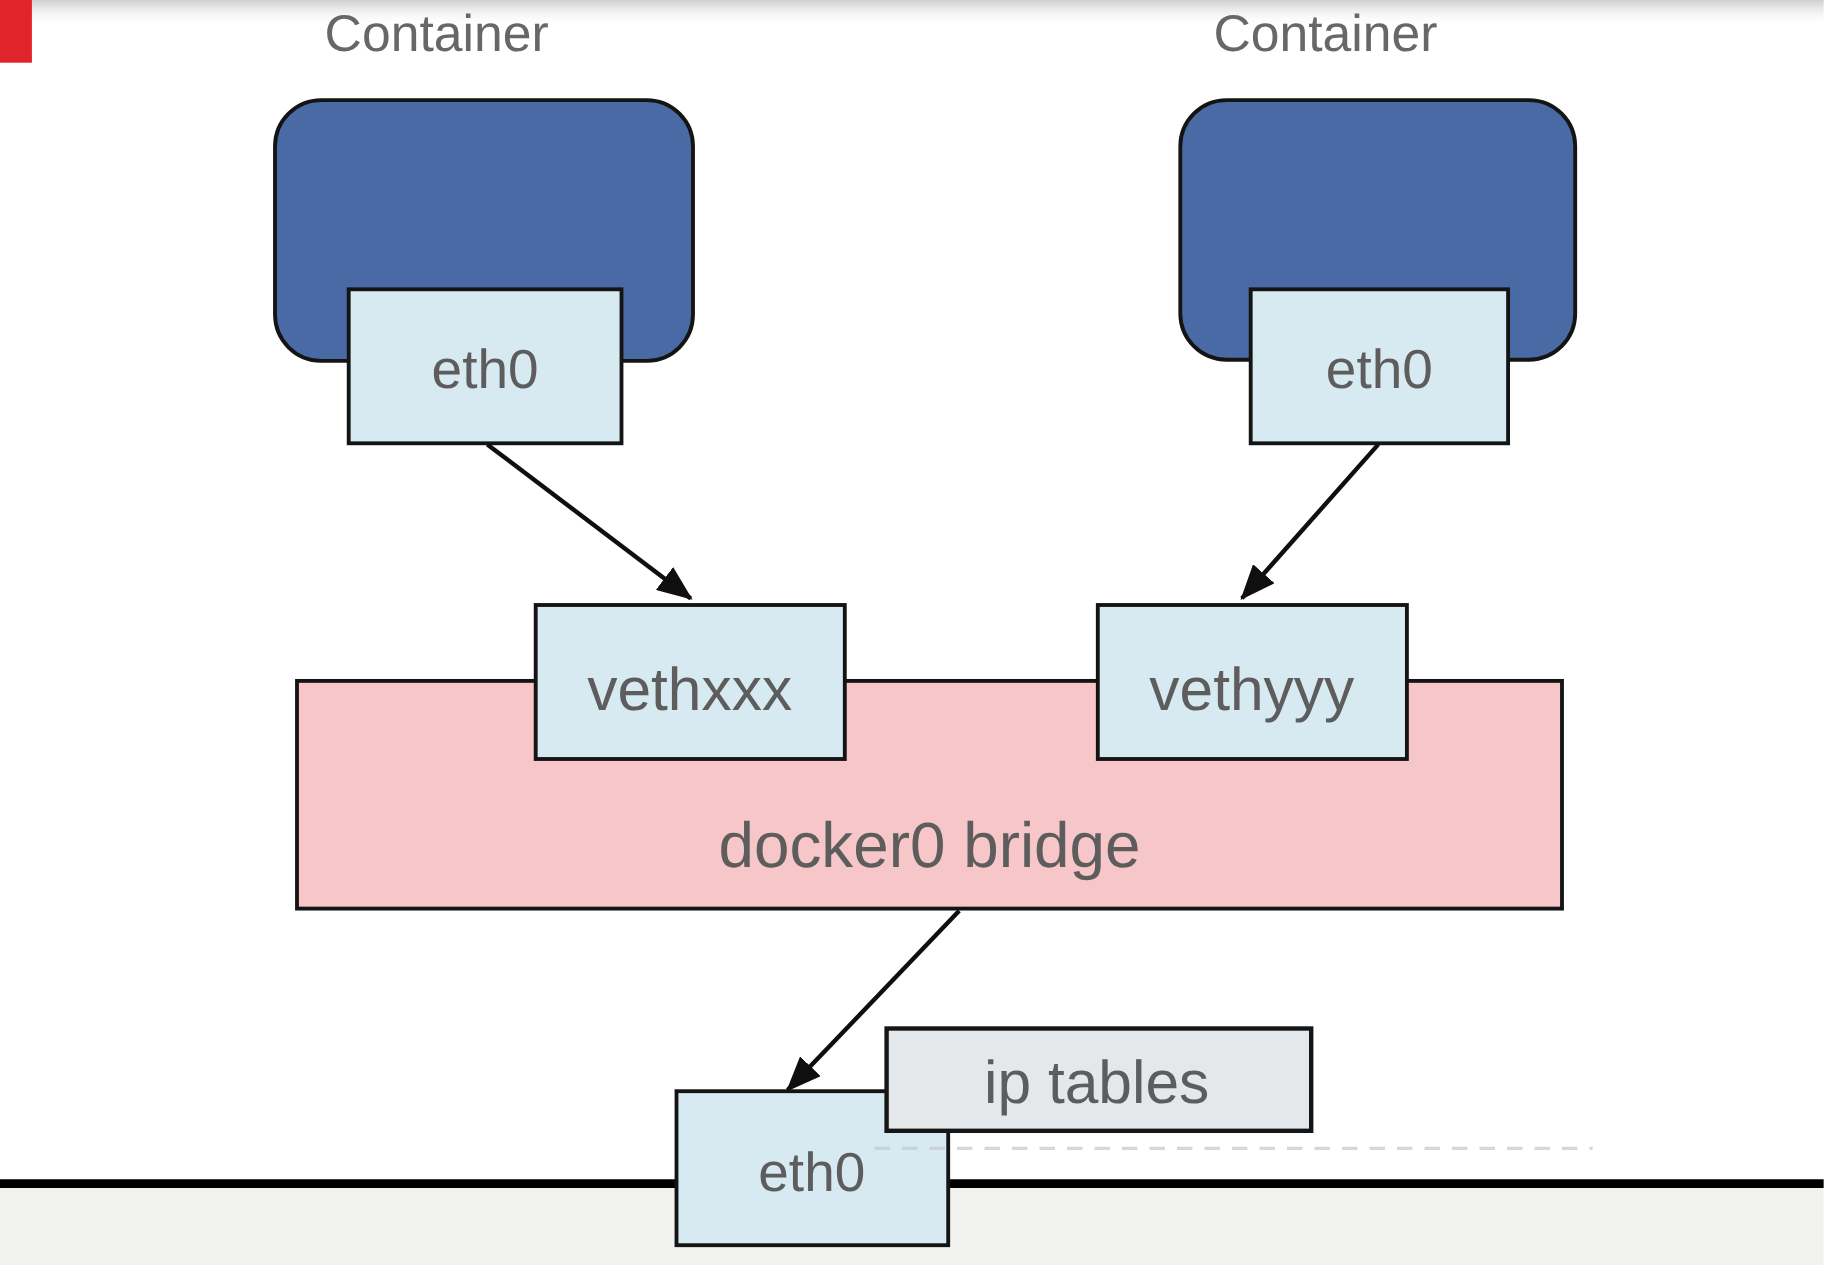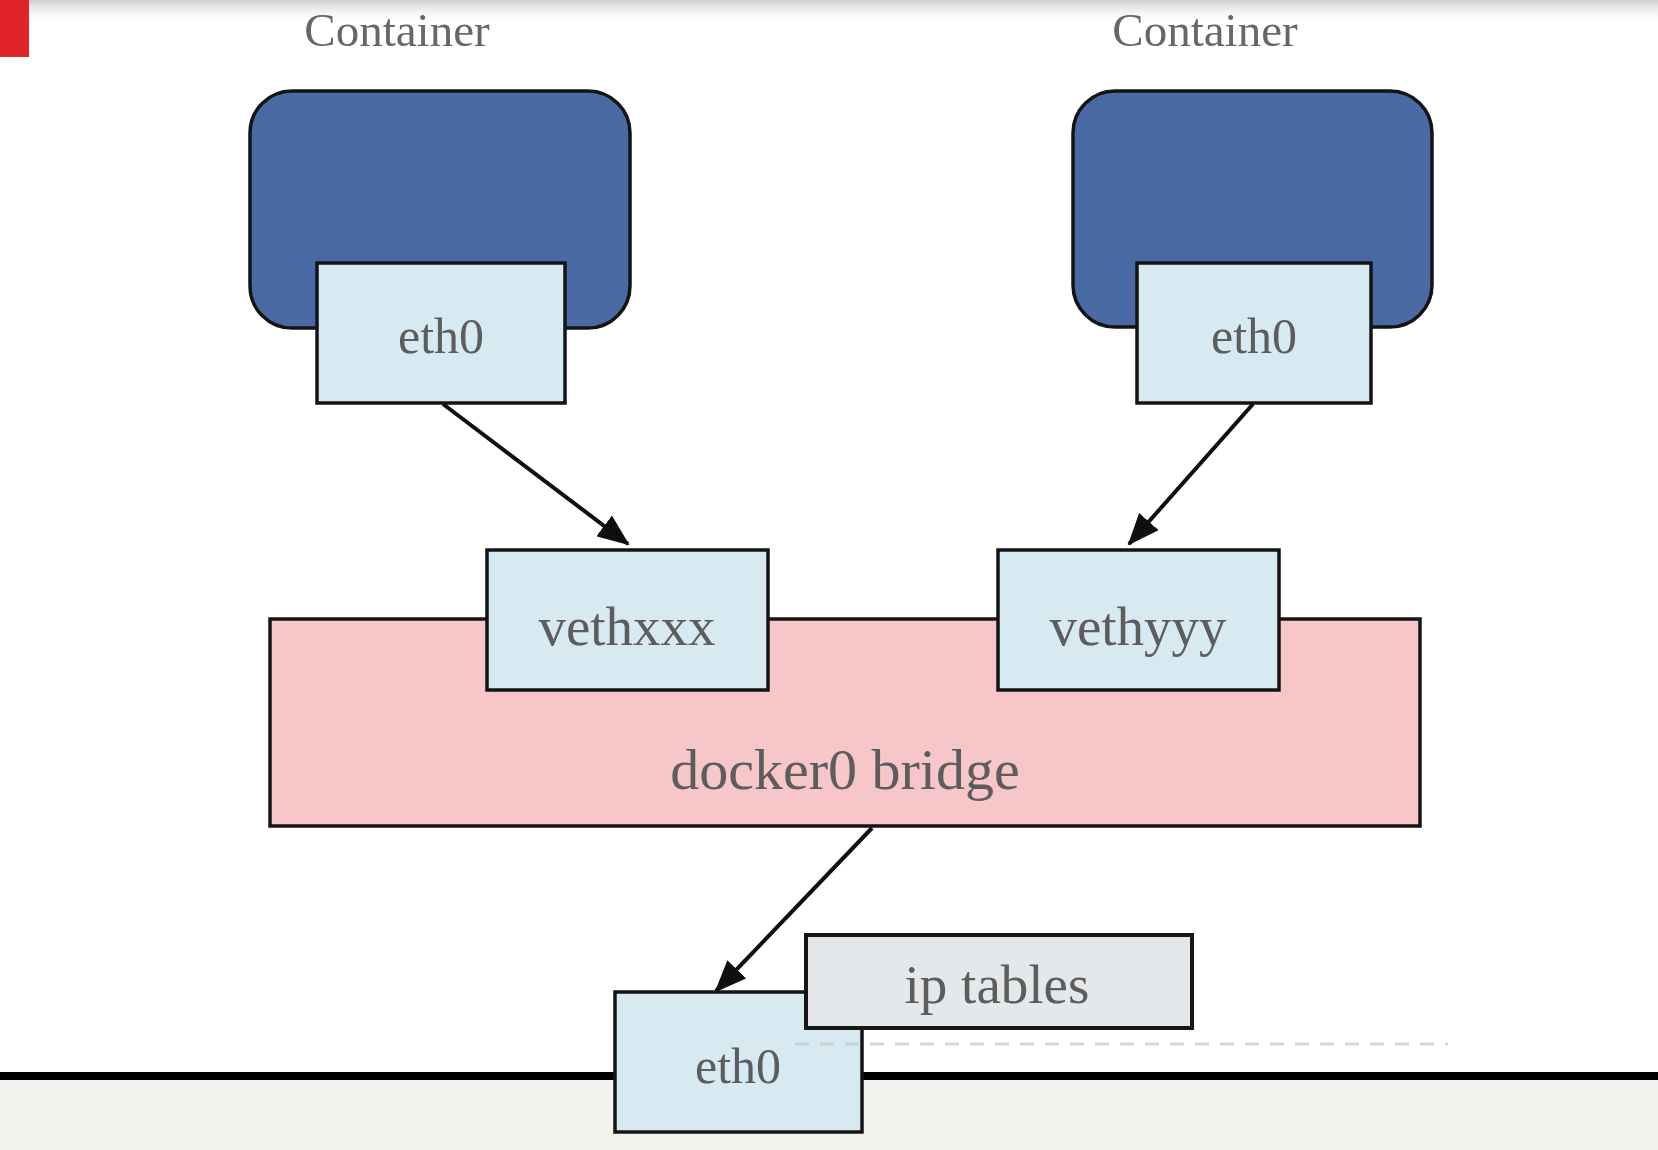--- a/index.html
+++ b/index.html
@@ -1,21 +1,21 @@
 <!DOCTYPE html>
 <html><head>
 <meta charset="utf-8">
 <style>
   html, body { margin: 0; padding: 0; background: #ffffff; }
   .stage {
     position: relative;
     width: 1658px;
     height: 1150px;
     overflow: hidden;
-    font-family: Liberation Serif, serif;
+    font-family: Liberation Sans, sans-serif;
   }
   svg { display: block; }
   .box-stroke   { stroke: #141414; stroke-width: 3.5px; }
   .thick-stroke { stroke: #161616; stroke-width: 4px; }
   .arrow        { stroke: #0f0f0f; stroke-width: 4px; fill: none; }
   .arrow-head   { fill: #0f0f0f; stroke: none; }
   .host-line    { stroke: #000000; stroke-width: 8px; }
   .faint-dash   { stroke: #c6cbce; stroke-width: 3px; stroke-dasharray: 14 11; opacity: 0.75; }
   text {
     text-anchor: middle;

